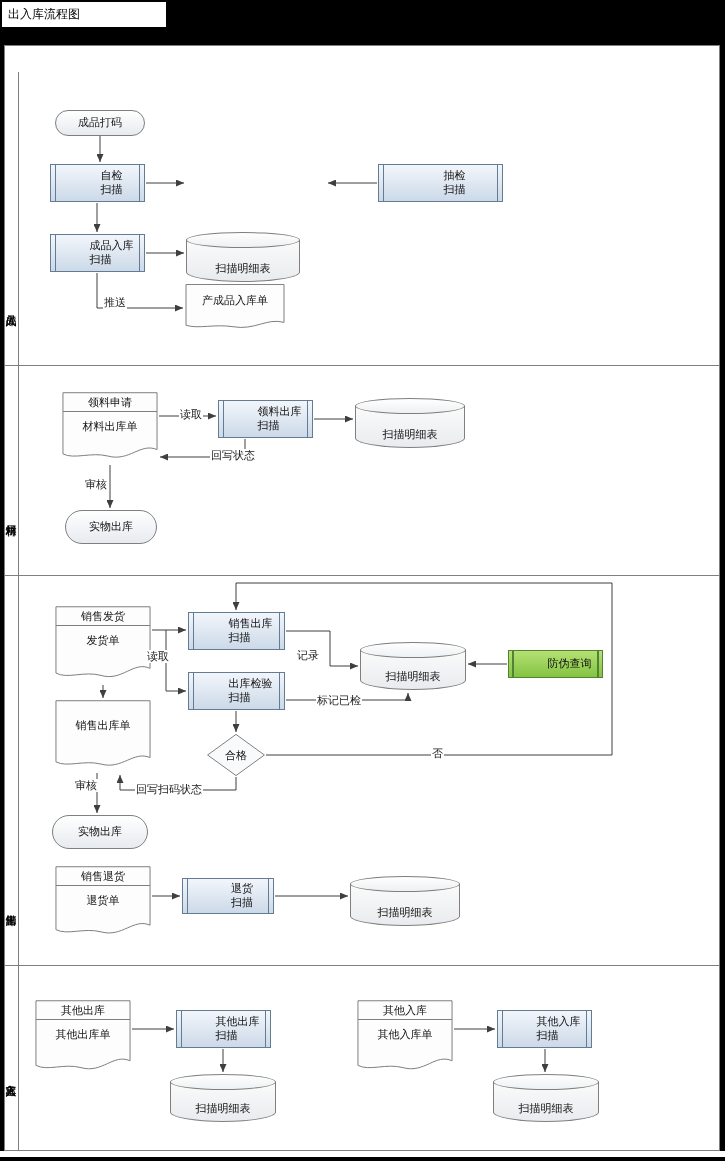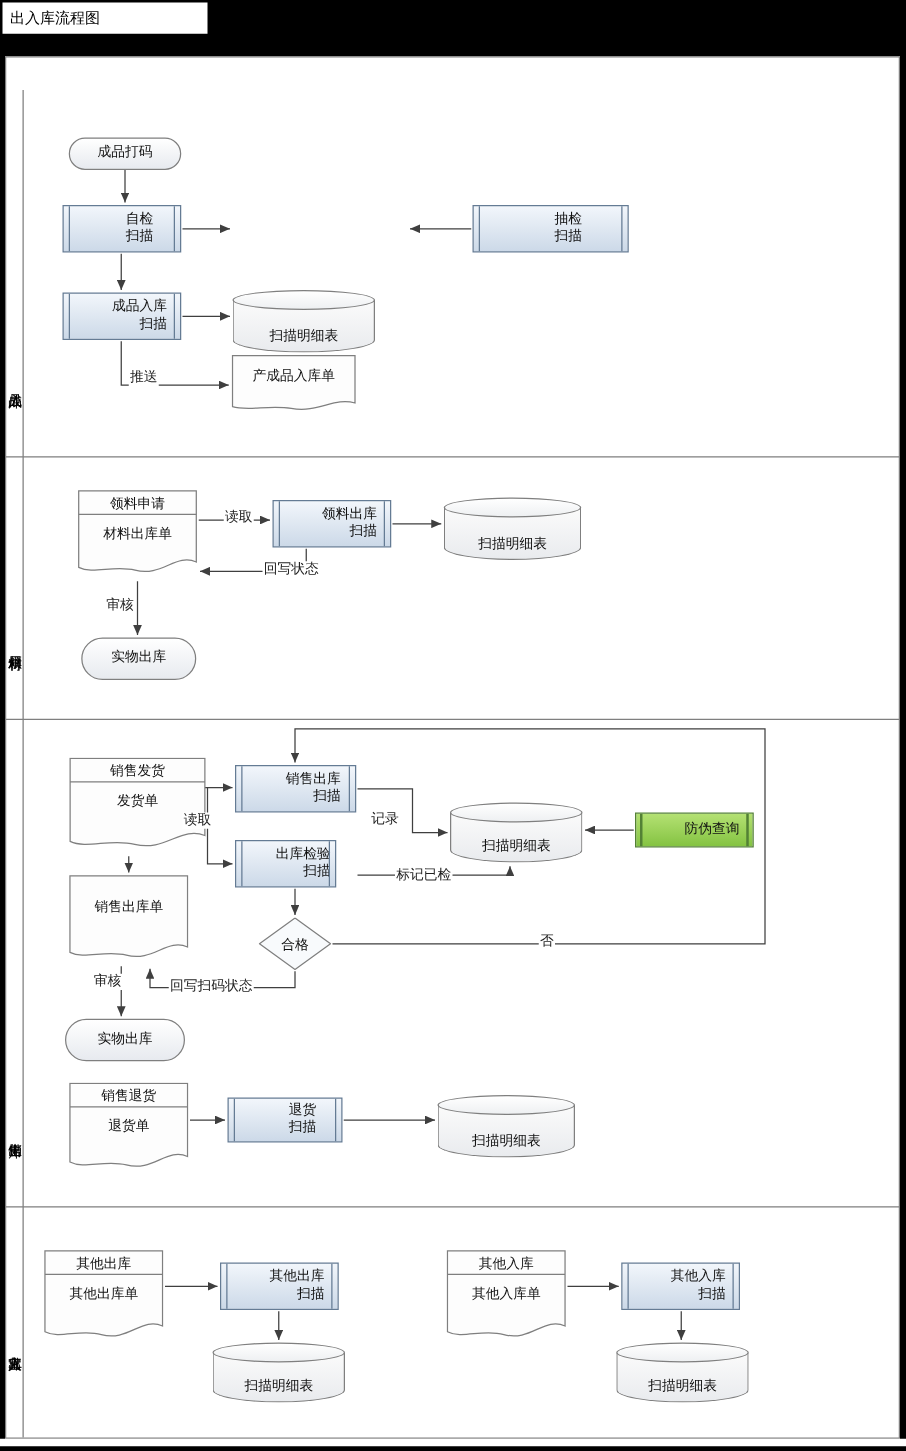--- a/index.html
+++ b/index.html
@@ -18,21 +18,21 @@
   .lane-col { position:absolute; left:18px; top:72px; width:1px; height:1078px; background:#7f7f7f; z-index:0; }
   .sep { position:absolute; left:4px; width:716px; height:1px; background:#7f7f7f; z-index:0; }
   .lane-label { position:absolute; left:4px; width:14px; writing-mode:vertical-rl; text-orientation:upright;
                 font-size:11px; line-height:14px; color:#000; z-index:1; }
   .bottom-strip { position:absolute; left:0; top:1151px; width:725px; height:6px; background:#fff; z-index:0; }
 
   #edges { position:absolute; left:0; top:0; width:725px; height:1161px; z-index:1; }
   #edges polyline { fill:none; stroke:#3f3f3f; stroke-width:1; }
 
   .node { position:absolute; box-sizing:border-box; font-size:11px; z-index:2; }
-  .lbl { white-space:pre-line; text-align:right; line-height:1.25; }
+  .lbl { white-space:pre-line; text-align:left; line-height:1.25; }
 
   .term { border:1px solid #7f7f7f; background:linear-gradient(180deg,#ffffff 0%,#e7eaef 100%);
           display:flex; align-items:center; justify-content:center; }
   .r13 { border-radius:13px; } .r17 { border-radius:17px; }
 
   .proc { border:1px solid #647b94; background:linear-gradient(180deg,#f2f6fb 0%,#ccd9e8 100%);
           display:flex; align-items:center; justify-content:center;padding-left:28px; }
   .proc::before, .proc::after { content:""; position:absolute; top:0; bottom:0; width:1px; background:#647b94; }
   .proc::before { left:4px; } .proc::after { right:4px; }
   .proc.green { background:linear-gradient(180deg,#b4e173 0%,#84c342 100%); border-color:#538135; font-weight:normal; }
@@ -155,33 +155,33 @@
   </div>
   <div class="node cyl" style="left:355px;top:398px;width:110px;height:50px">
     <div class="cyl-body"></div>
       <div class="cyl-top"></div>
     <div class="cyl-lbl">扫描明细表</div>
   </div>
   <div class="node term r17" style="left:65px;top:510px;width:92px;height:34px">
     <div class="lbl">实物出库</div>
   </div>
 
-  <div class="node doc" style="left:55px;top:606px;width:110px;height:78px">
+  <div class="node doc" style="left:55px;top:606px;width:96px;height:78px">
     <svg viewBox="0 0 100 100" preserveAspectRatio="none">
         <path d="M1,1 H99 V80 C82,70 70,97 48,89 C30,83 13,94 1,86 Z"></path>
       </svg>
     <div class="doc-header">销售发货</div>
     <div class="doc-div"></div>
     <div class="doc-body">发货单</div>
   </div>
   <div class="node proc" style="left:188px;top:612px;width:97px;height:38px">
     <div class="lbl">销售出库
 扫描</div>
   </div>
-  <div class="node proc" style="left:188px;top:672px;width:81px;height:38px">
+  <div class="node proc" style="left:188px;top:672px;width:97px;height:38px">
     <div class="lbl">出库检验
 扫描</div>
   </div>
   <div class="node cyl" style="left:360px;top:642px;width:106px;height:48px">
     <div class="cyl-body"></div>
       <div class="cyl-top"></div>
     <div class="cyl-lbl">扫描明细表</div>
   </div>
   <div class="node proc green" style="left:508px;top:650px;width:95px;height:28px">
     <div class="lbl">防伪查询</div>

